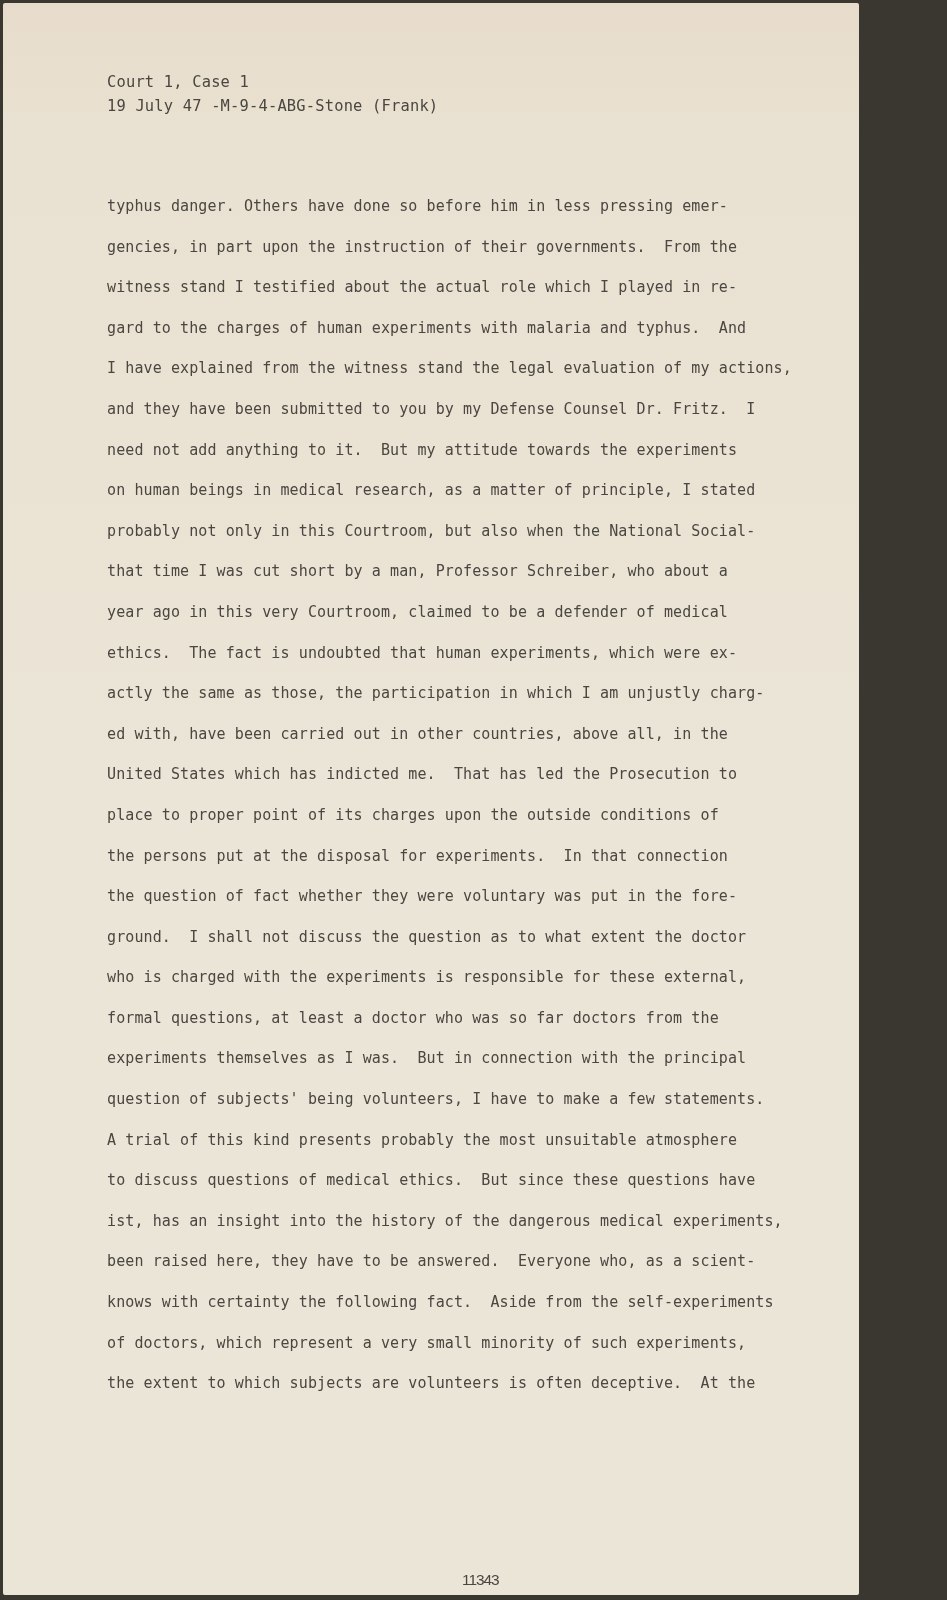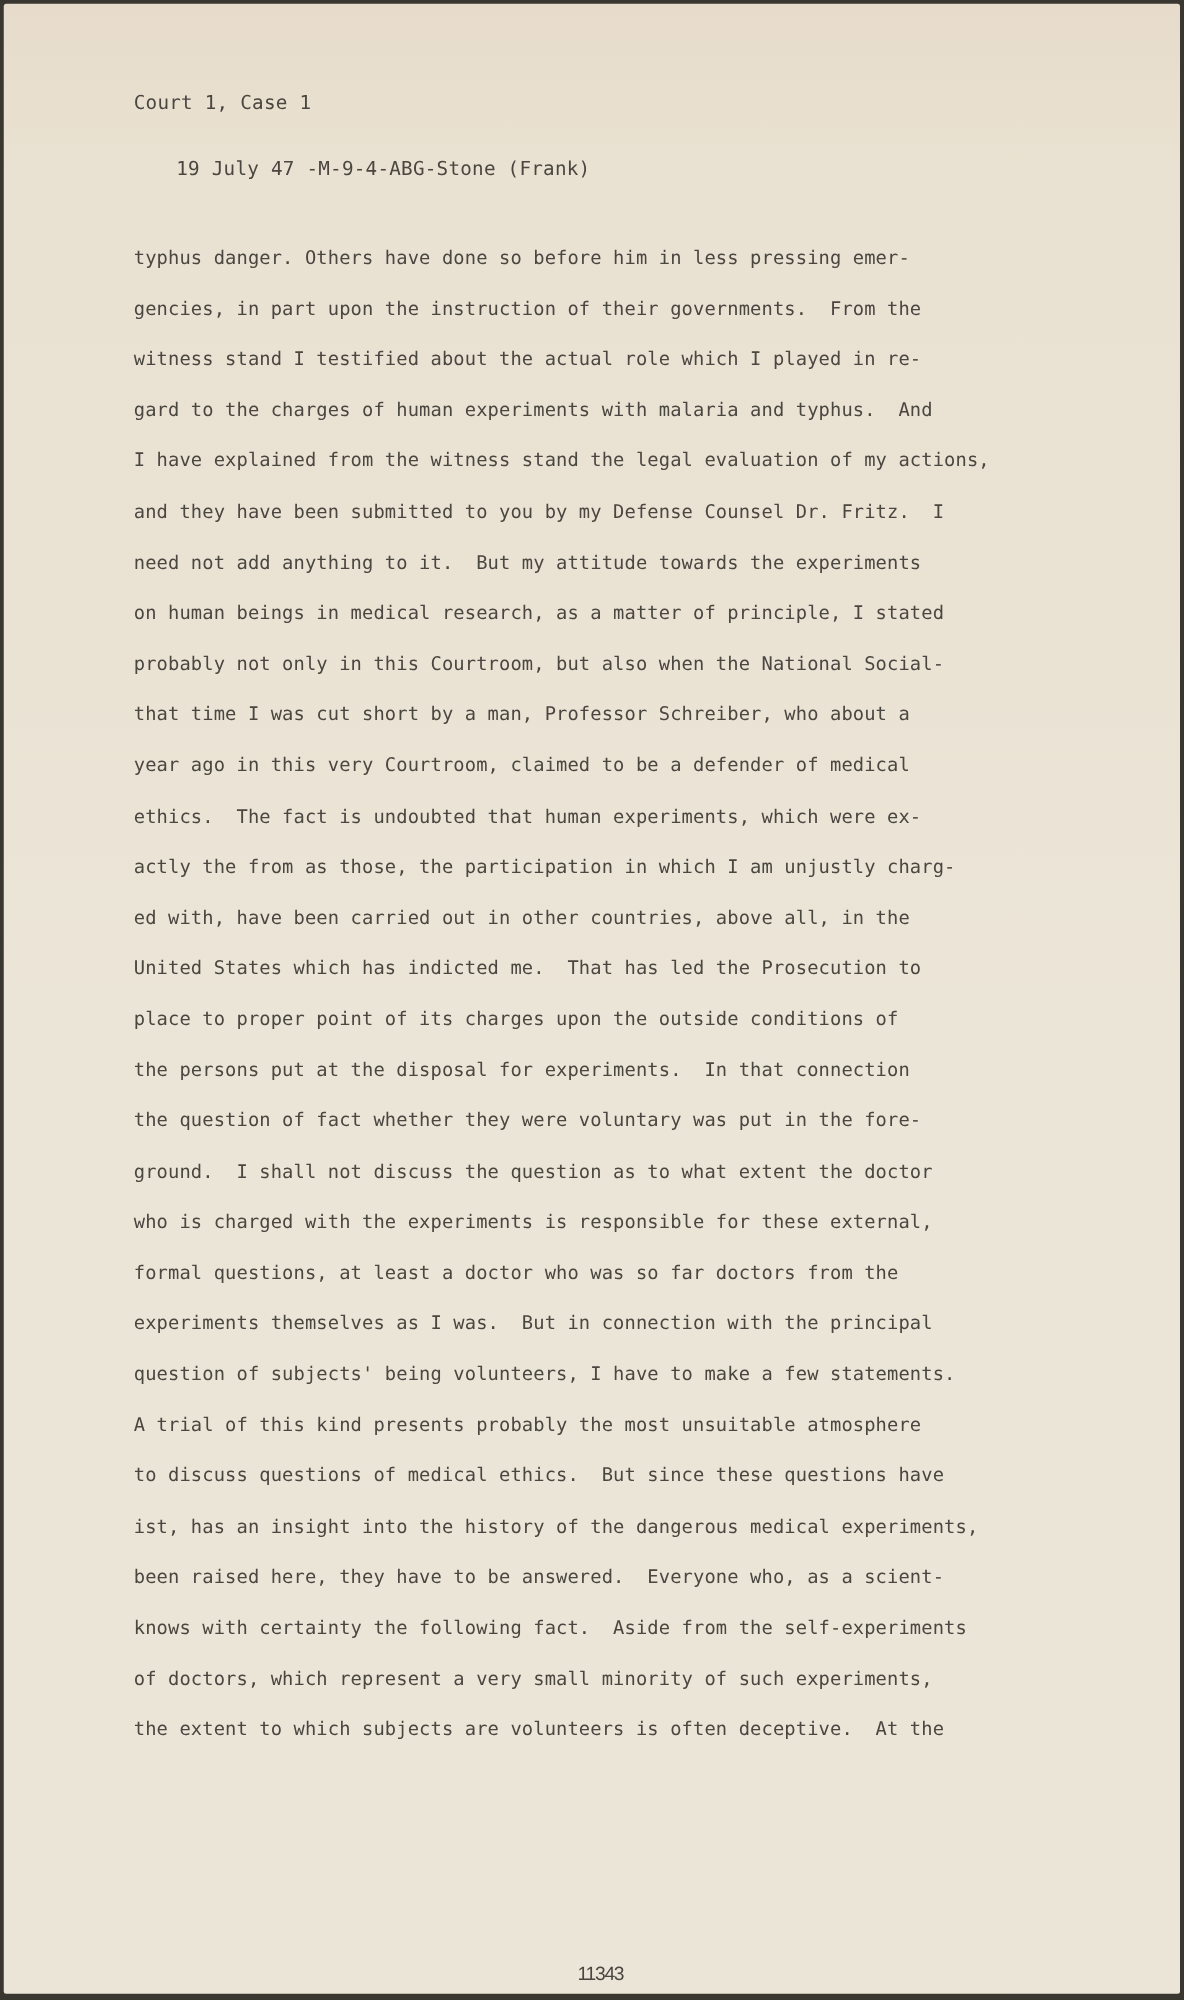--- a/index.html
+++ b/index.html
@@ -10,36 +10,36 @@
     body {
       width: 947px;
       height: 1600px;
       position: relative;
       overflow: hidden;
     }
     .page {
       position: absolute;
       left: 3px;
       top: 3px;
-      width: 941px;
+      width: 856px;
       height: 1592px;
       background: linear-gradient(180deg, #e7dccb 0%, #e9e1d1 8%, #ebe5d7 50%, #ebe5d8 100%);
       border-radius: 2px;
     }
     .header {
       position: absolute;
       left: 104px;
       font-family: "DejaVu Sans Mono", "Liberation Mono", monospace;
       font-size: 15.4px;
       color: #4a4640;
       white-space: pre;
       letter-spacing: 0.2px;
     }
     .h1 { top: 70px; }
-    .h2 { top: 123px; margin-left: 34px; }
+    .h2 { top: 94px; }
     .body-text {
       position: absolute;
       left: 104px;
       top: 192px;
       font-family: "DejaVu Sans Mono", "Liberation Mono", monospace;
       font-size: 15px;
       color: #4a4640;
     }
     .line {
       height: 40.6px;
@@ -70,21 +70,21 @@
     <div class="line">witness stand I testified about the actual role which I played in re-</div>
     <div class="line">gard to the charges of human experiments with malaria and typhus.  And</div>
     <div class="line">I have explained from the witness stand the legal evaluation of my actions,</div>
     <div class="line">and they have been submitted to you by my Defense Counsel Dr. Fritz.  I</div>
     <div class="line">need not add anything to it.  But my attitude towards the experiments</div>
     <div class="line">on human beings in medical research, as a matter of principle, I stated</div>
     <div class="line">probably not only in this Courtroom, but also when the National Social-</div>
     <div class="line">that time I was cut short by a man, Professor Schreiber, who about a</div>
     <div class="line">year ago in this very Courtroom, claimed to be a defender of medical</div>
     <div class="line">ethics.  The fact is undoubted that human experiments, which were ex-</div>
-    <div class="line">actly the from as those, the participation in which I am unjustly charg-</div>
+    <div class="line">actly the same as those, the participation in which I am unjustly charg-</div>
     <div class="line">ed with, have been carried out in other countries, above all, in the</div>
     <div class="line">United States which has indicted me.  That has led the Prosecution to</div>
     <div class="line">place to proper point of its charges upon the outside conditions of</div>
     <div class="line">the persons put at the disposal for experiments.  In that connection</div>
     <div class="line">the question of fact whether they were voluntary was put in the fore-</div>
     <div class="line">ground.  I shall not discuss the question as to what extent the doctor</div>
     <div class="line">who is charged with the experiments is responsible for these external,</div>
     <div class="line">formal questions, at least a doctor who was so far doctors from the</div>
     <div class="line">experiments themselves as I was.  But in connection with the principal</div>
     <div class="line">question of subjects' being volunteers, I have to make a few statements.</div>

